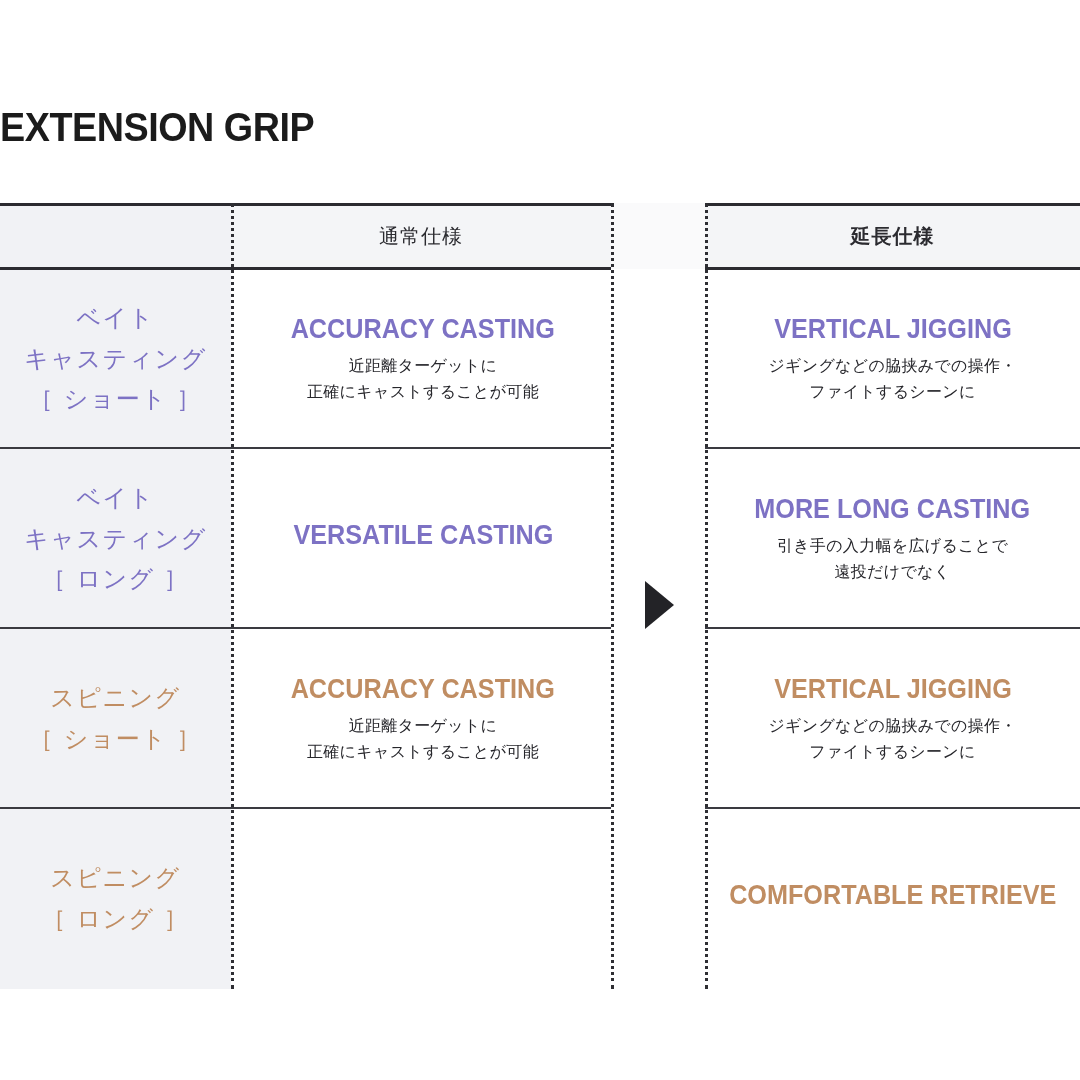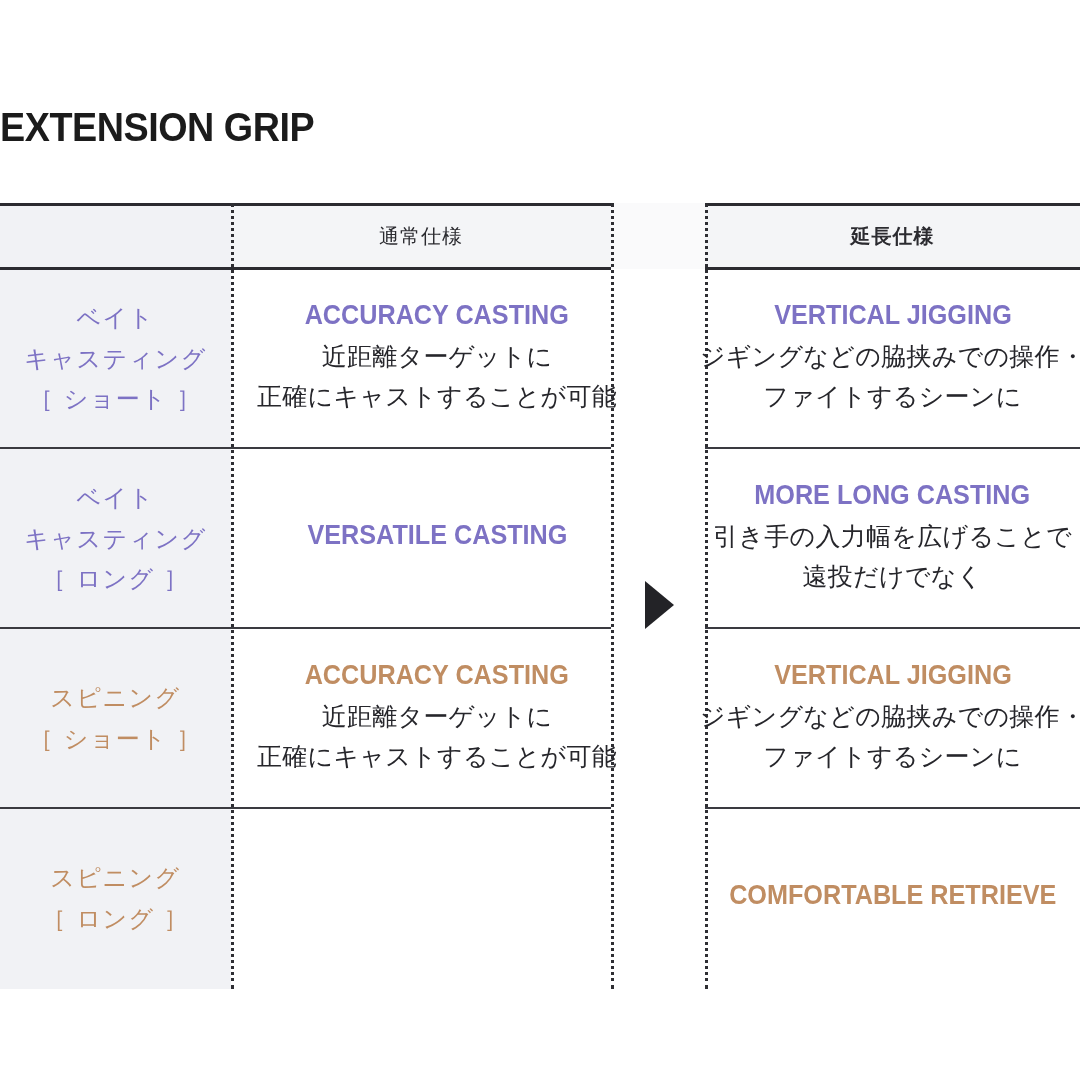--- a/index.html
+++ b/index.html
@@ -116,39 +116,39 @@
     font-family: "DejaVu Sans", "Liberation Sans", sans-serif;
   }
   .cell-label .lbl-line { white-space: nowrap; }
 
   .cell-body {
     position: absolute;
     top: 0px; height: 100%;
     display: flex; flex-direction: column;
     align-items: center; justify-content: center;
   }
-  .cell-normal { left: 247px; width: 380px; align-items: center; }
+  .cell-normal { left: 233px; width: 380px; align-items: center; }
   .cell-ext    { left: 705px; width: 375px; }
 
   .feat-title {
     font-size: 28px;
     font-weight: 800;
     letter-spacing: 0px;
     font-family: "Liberation Sans Narrow", "Liberation Sans", sans-serif;
     transform: scaleX(0.9);
     white-space: nowrap;
     margin-bottom: 8px;
   }
   .feat-desc {
-    font-size: 25px;
+    font-size: 16px;
     line-height: 1.62;
     color: #26262b;
     text-align: center;
     letter-spacing: 0.3px;
-    font-family: Liberation Mono, monospace;
+    font-family: Liberation Serif, serif;
     white-space: nowrap;
   }
 
   
   .tone-purple { color: #7d72c4; }
   .tone-tan    { color: #c08d62; }
 
   
   .arrow {
     position: absolute;

